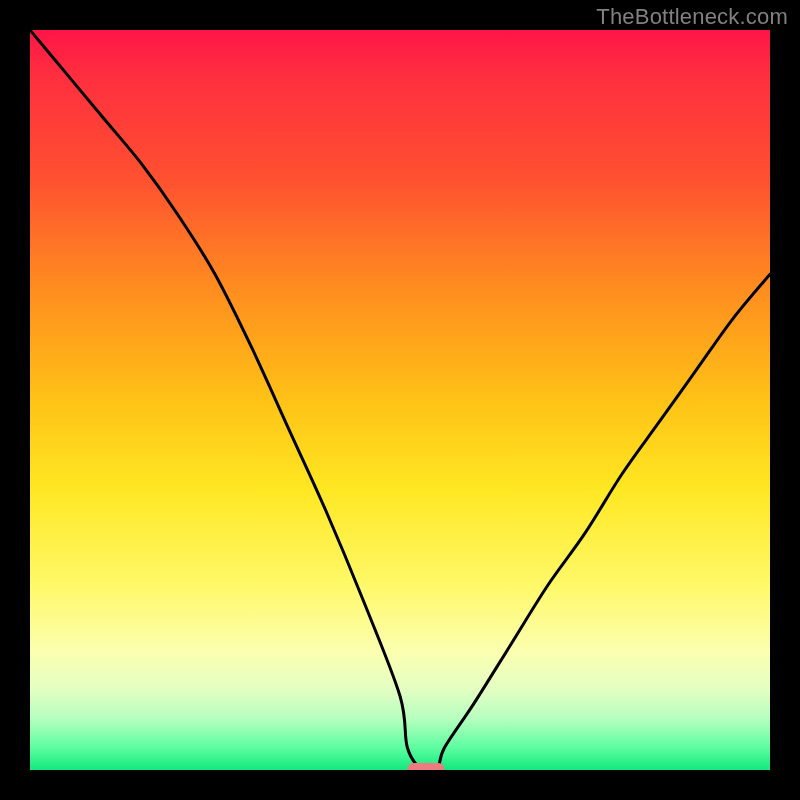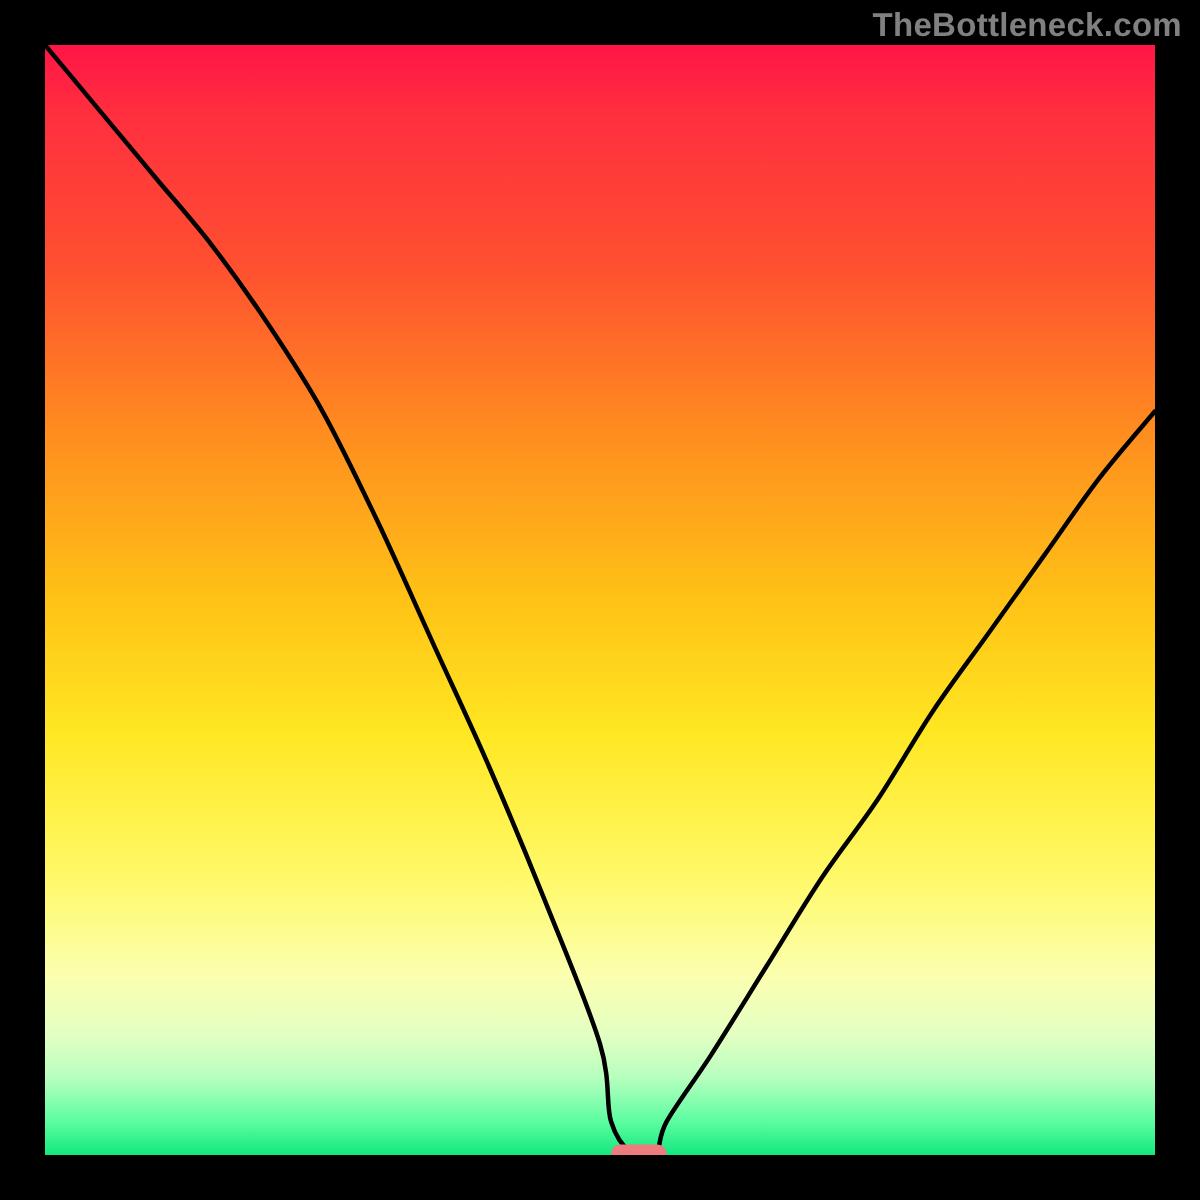--- a/index.html
+++ b/index.html
@@ -9,21 +9,20 @@
     height: 800px;
     background: #000;
     font-family: Arial, Helvetica, sans-serif;
     overflow: hidden;
   }
   .frame {
     position: relative;
     width: 800px;
     height: 800px;
     background: #000;
-    font-weight: bold;
   }
   .plot-area {
     position: absolute;
     left: 30px;
     top: 30px;
     width: 740px;
     height: 740px;
     overflow: hidden;
   }
   .gradient-bg {

